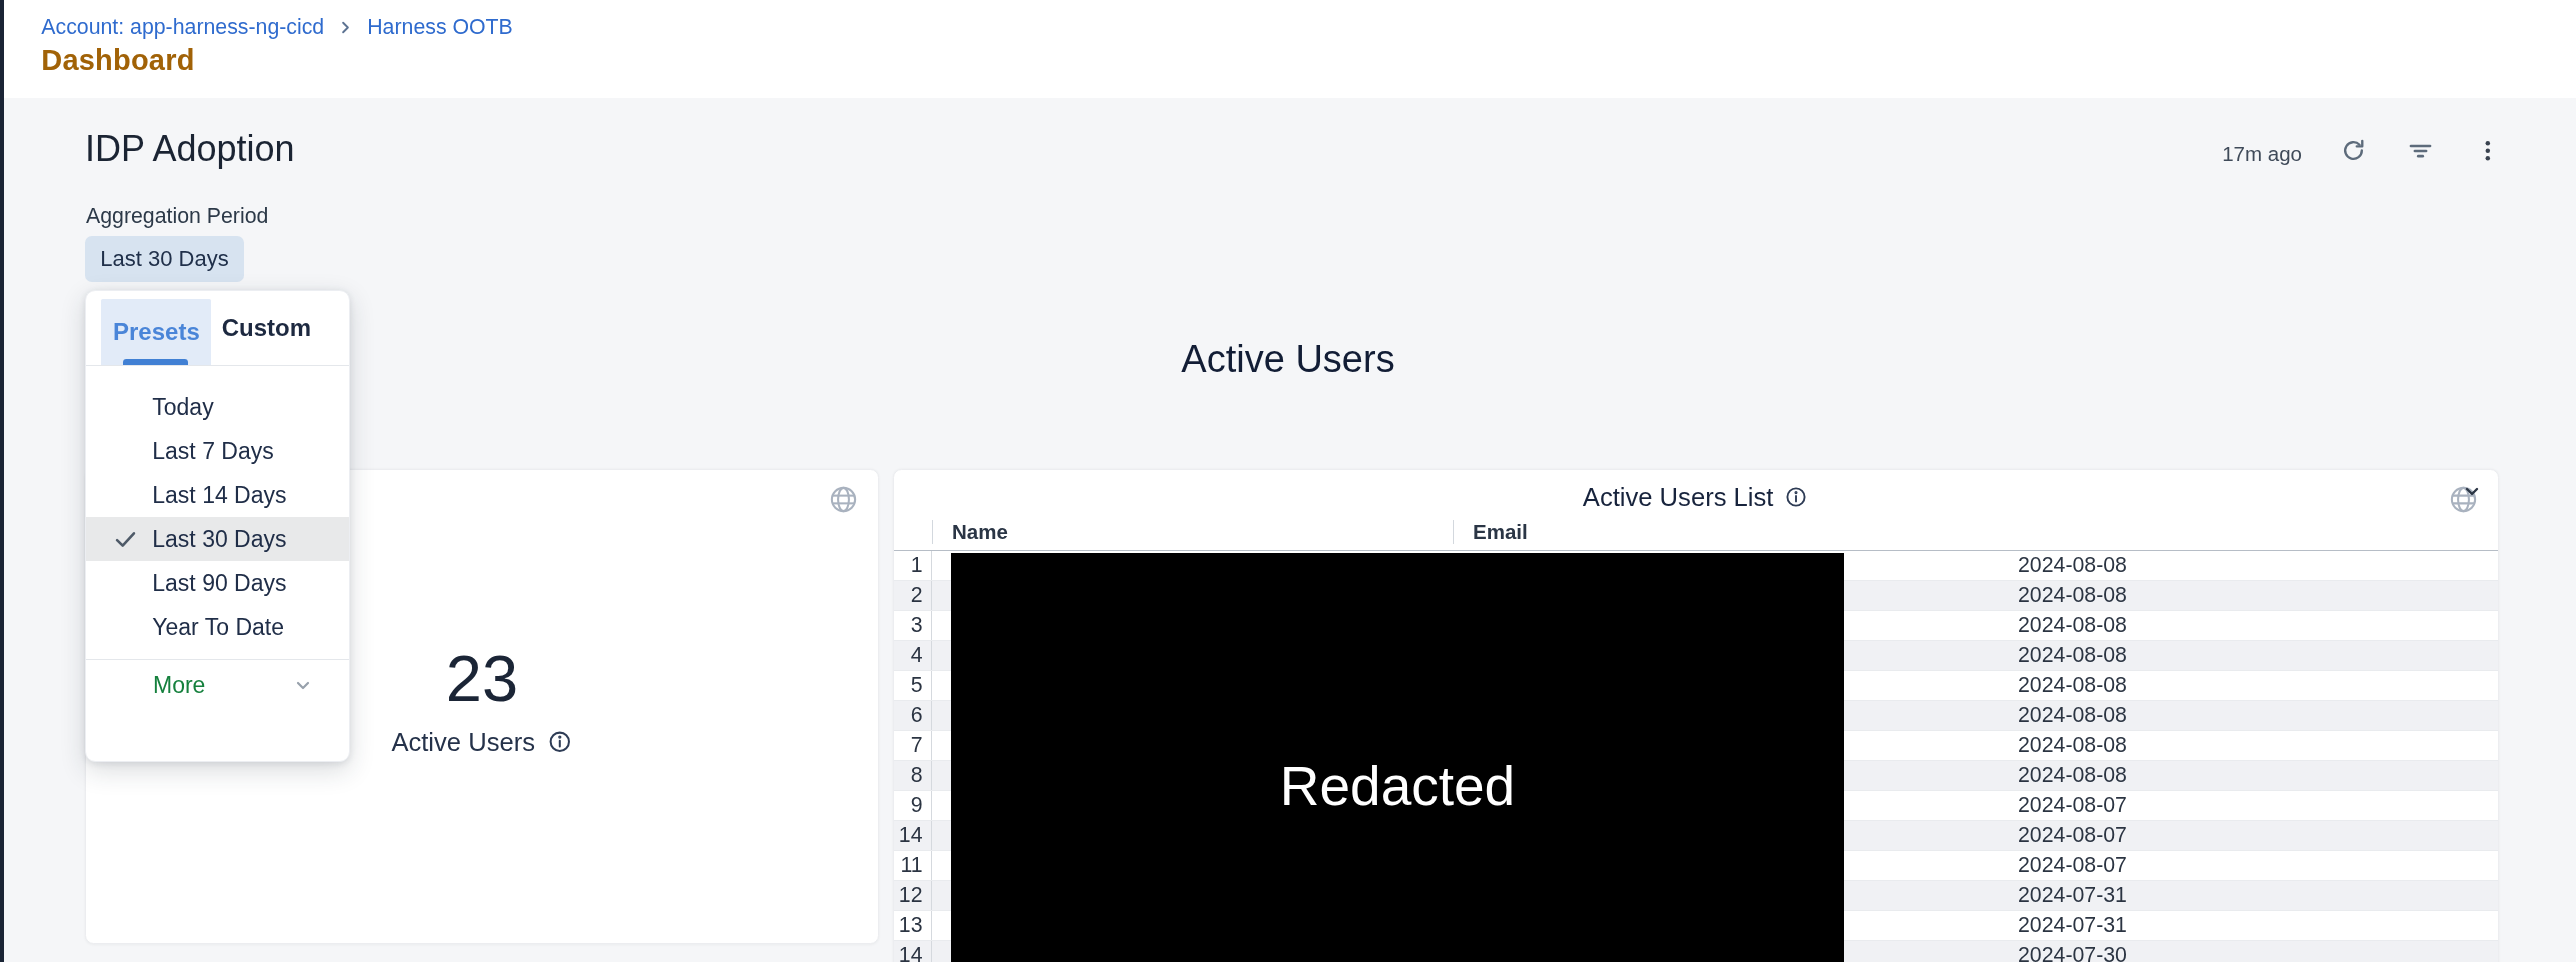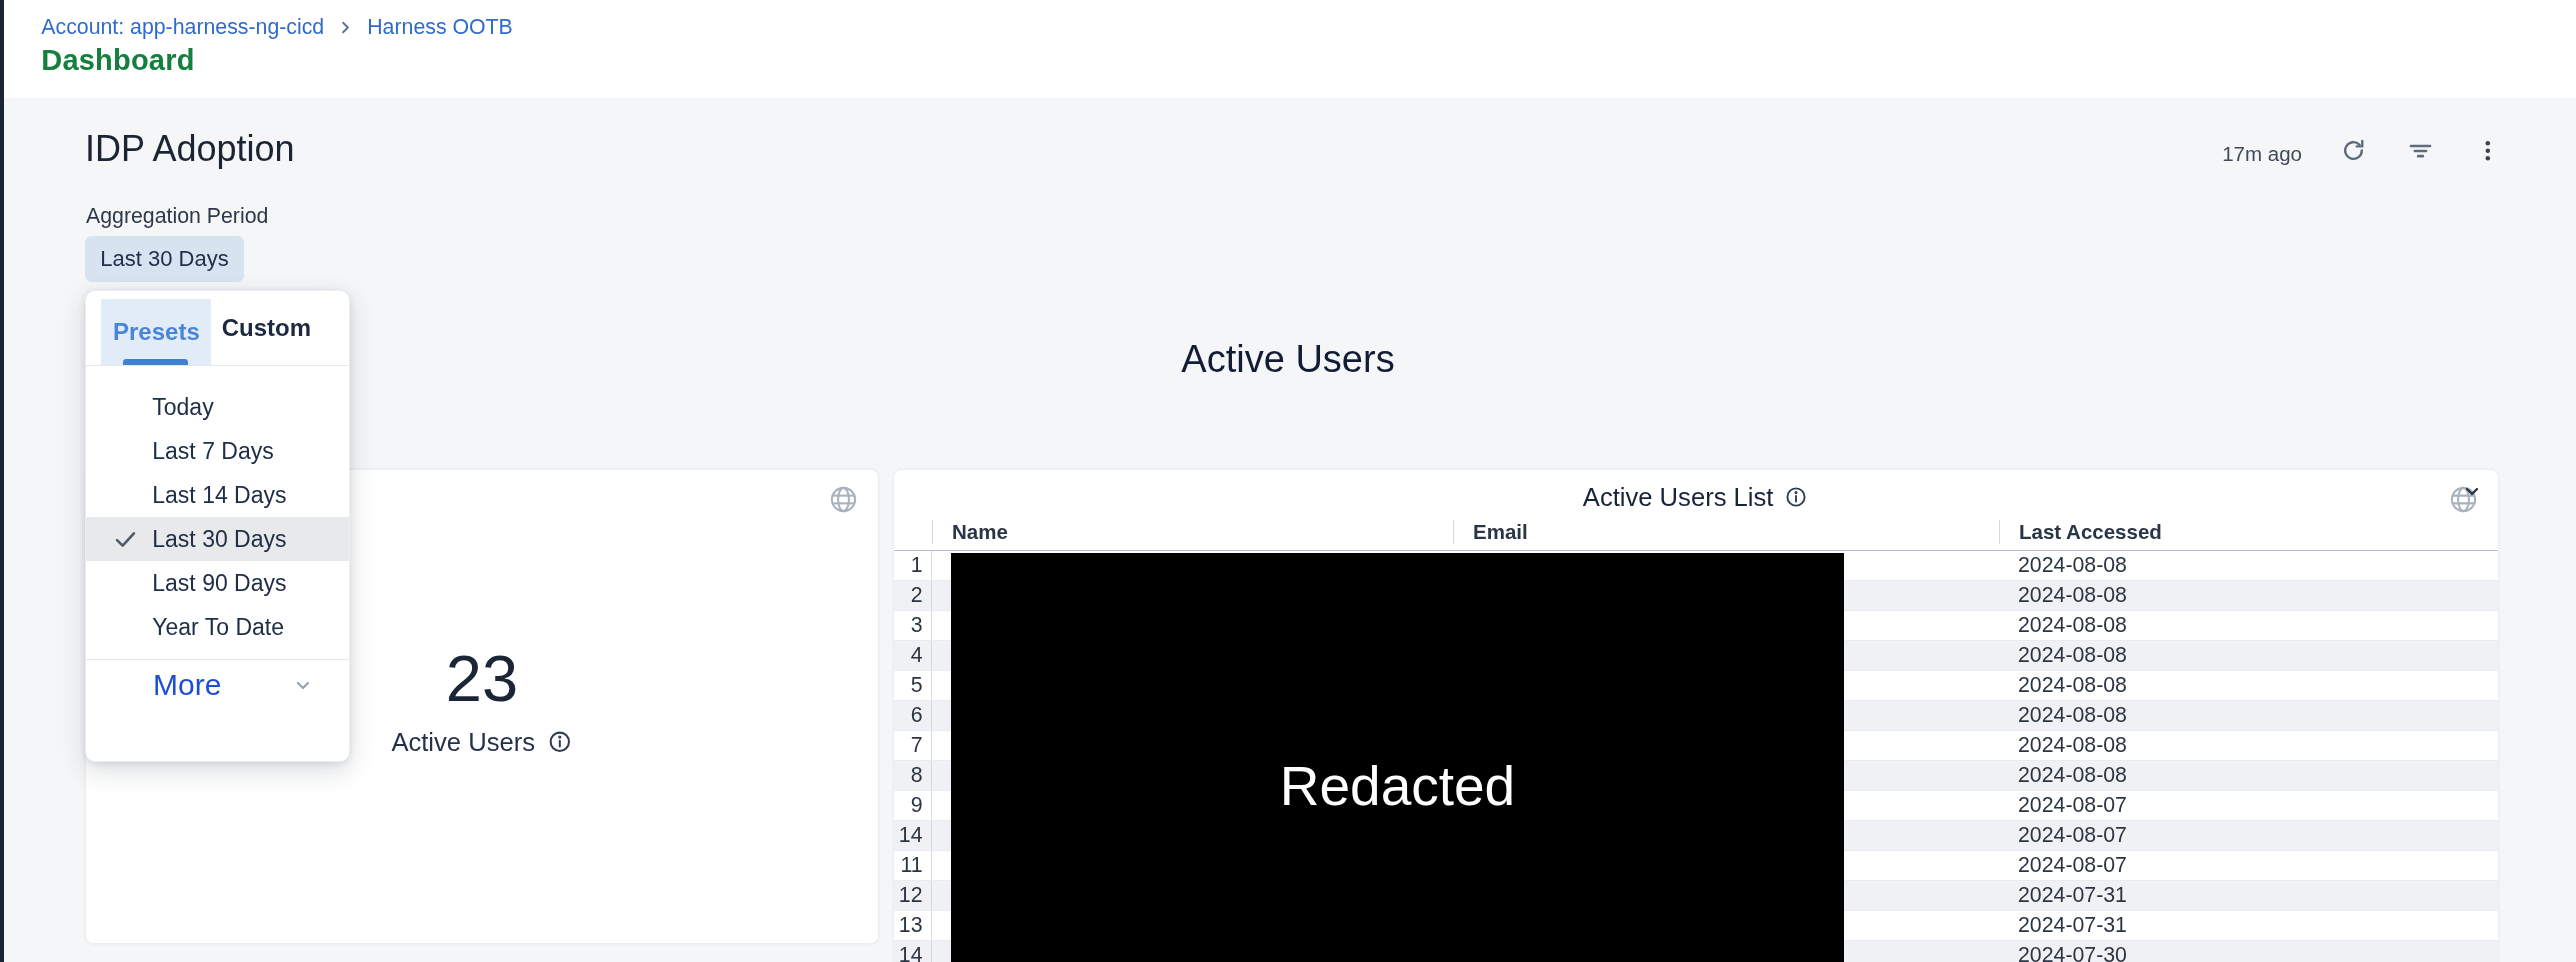--- a/index.html
+++ b/index.html
@@ -9,21 +9,21 @@
     background:#f5f6f8;
     color:#1d2a3b;
     position:relative;
   }
   
   .side-edge { position:absolute; left:0; top:0; width:4.3px; height:963px; background:#1a2435; z-index:20; }
   .top-header { position:absolute; left:4.3px; top:0; right:0; height:98px; background:#ffffff; }
   .breadcrumb { position:absolute; left:37px; top:15.4px; display:flex; align-items:center; gap:12px; font-size:21.3px; }
   .breadcrumb a { color:#2f6bce; text-decoration:none; cursor:pointer; }
   .crumb-sep { display:flex; align-items:center; color:#5d7392; }
-  .page-title { position:absolute; left:37px; top:44px; font-size:29px; font-weight:700; color:#15803d; letter-spacing:0.2px; }
+  .page-title { position:absolute; left:37px; top:44px; font-size:29px; font-weight:700; color:#a16207; letter-spacing:0.2px; }
 
   
   .panel-title { position:absolute; left:85px; top:128px; font-size:36px; font-weight:500; color:#1b2433; }
   .panel-actions { position:absolute; right:73px; top:135px; display:flex; align-items:flex-end; gap:36px; }
   .last-refreshed { font-size:20.5px; color:#3f4a59; }
   .icon-btn { width:31px; height:31px; display:flex; align-items:center; justify-content:center; background:none; border:none; cursor:pointer; color:#5d6b7b; }
   .icon-btn.kebab { color:#39424f; }
 
   
   .agg-label { position:absolute; left:86px; top:204px; font-size:21.3px; color:#2c3948; }
@@ -37,21 +37,21 @@
   .dd-tab { position:relative; width:110px; display:flex; align-items:center; justify-content:center;
     font-size:24px; font-weight:700; cursor:pointer; }
   .dd-tab.active { background:#e2ebf8; color:#4a85d8; margin-top:8px; border-radius:1.7px 1.7px 0 0; }
   .dd-tab.active .underline { position:absolute; left:22px; right:23px; bottom:0; height:6px; background:#4180d4; border-radius:3.4px 3.4px 0 0; }
   .dd-tab.plain { color:#1d2940; }
   .dd-list { padding-top:19px; }
   .dd-item { height:44px; display:flex; align-items:center; padding-left:25.6px; gap:13.7px; font-size:23px; color:#202e48; cursor:pointer; }
   .dd-item.selected { background:#e8e9ea; }
   .dd-item .check { width:27px; height:27px; flex:none; color:#4e5a68; }
   .dd-more { margin-top:10.2px; border-top:0.9px solid #e4e7eb; height:56px; display:flex; align-items:center;
-    justify-content:space-between; padding:0 34px 5.1px 67px; font-size:30px; color:#1d4ed8; cursor:pointer; }
+    justify-content:space-between; padding:0 34px 5.1px 67px; font-size:23px; color:#15803d; cursor:pointer; }
   .dd-more .chev { color:#98a1ac; display:flex; }
 
   
   .section-title { position:absolute; left:0; top:338px; width:2576px; text-align:center; font-size:38px; font-weight:500; color:#121d35; }
 
   
   .card { position:absolute; background:#ffffff; border-radius:8.5px; border:0.9px solid #ecedf0; box-shadow:0 0.9px 2.6px rgba(40,50,60,.05); }
   .globe { position:absolute; top:13.7px; right:19px; width:31px; height:31px; color:#a9b2bf; }
 
   .metric-card { left:85px; top:469px; width:794px; height:475px;text-decoration:underline; }
@@ -242,21 +242,20 @@
           <circle cx="12" cy="12" r="8.6"></circle>
           <line x1="12" y1="11" x2="12" y2="16.4"></line>
           <circle cx="12" cy="7.6" r="0.6" fill="currentColor"></circle>
         </svg>
     </span>
   </div>
   <div class="thead">
     <div class="th first"></div>
     <div class="th">Name</div>
     <div class="th">Email</div>
-    <div class="th">Last Accessed</div>
   </div>
   <span class="th-chev">
     <svg width="24" height="24" viewBox="0 0 24 24" fill="none" stroke="currentColor" stroke-width="2.4" stroke-linecap="round" stroke-linejoin="round">
         <polyline points="7 10 12 15 17 10"></polyline>
       </svg>
   </span>
   <div class="tbody">
       <div class="trow">
     <div class="cell num">1</div>
     <div class="cell name"></div>

